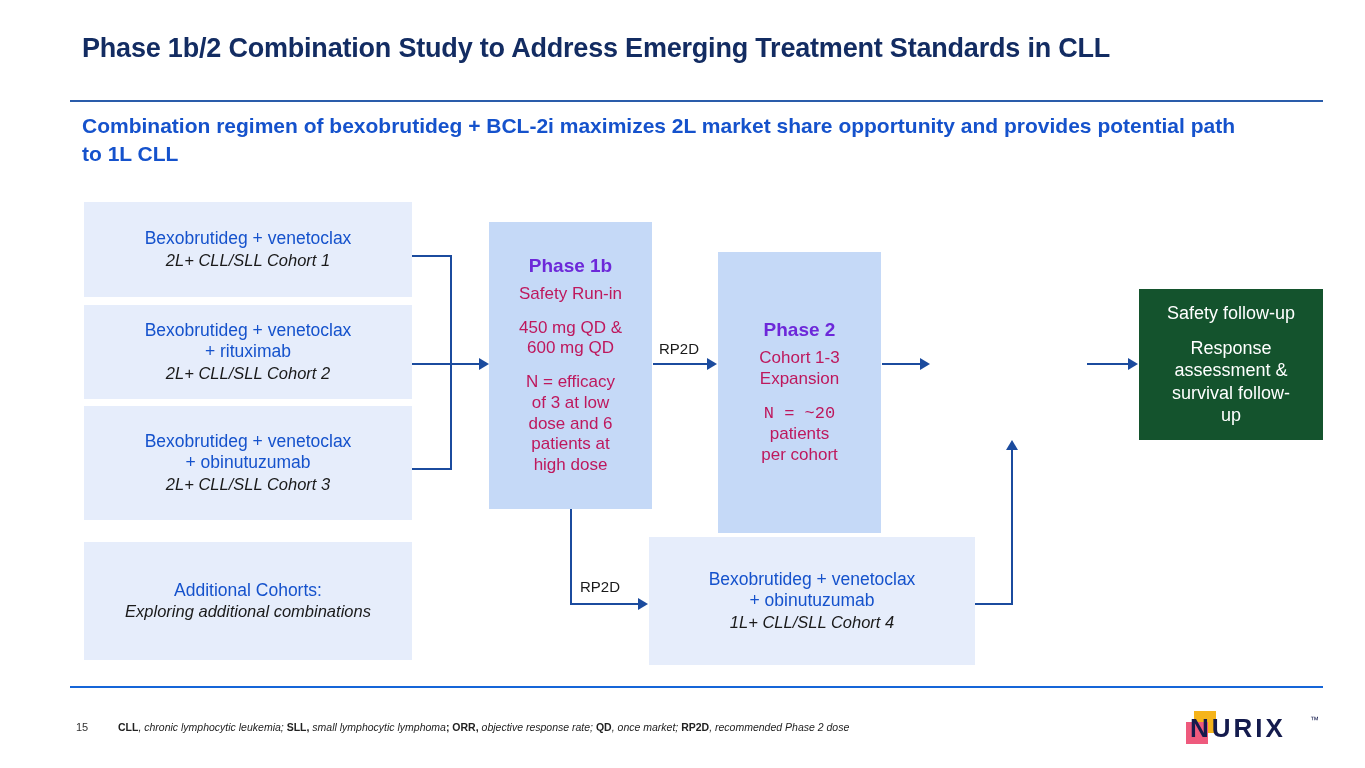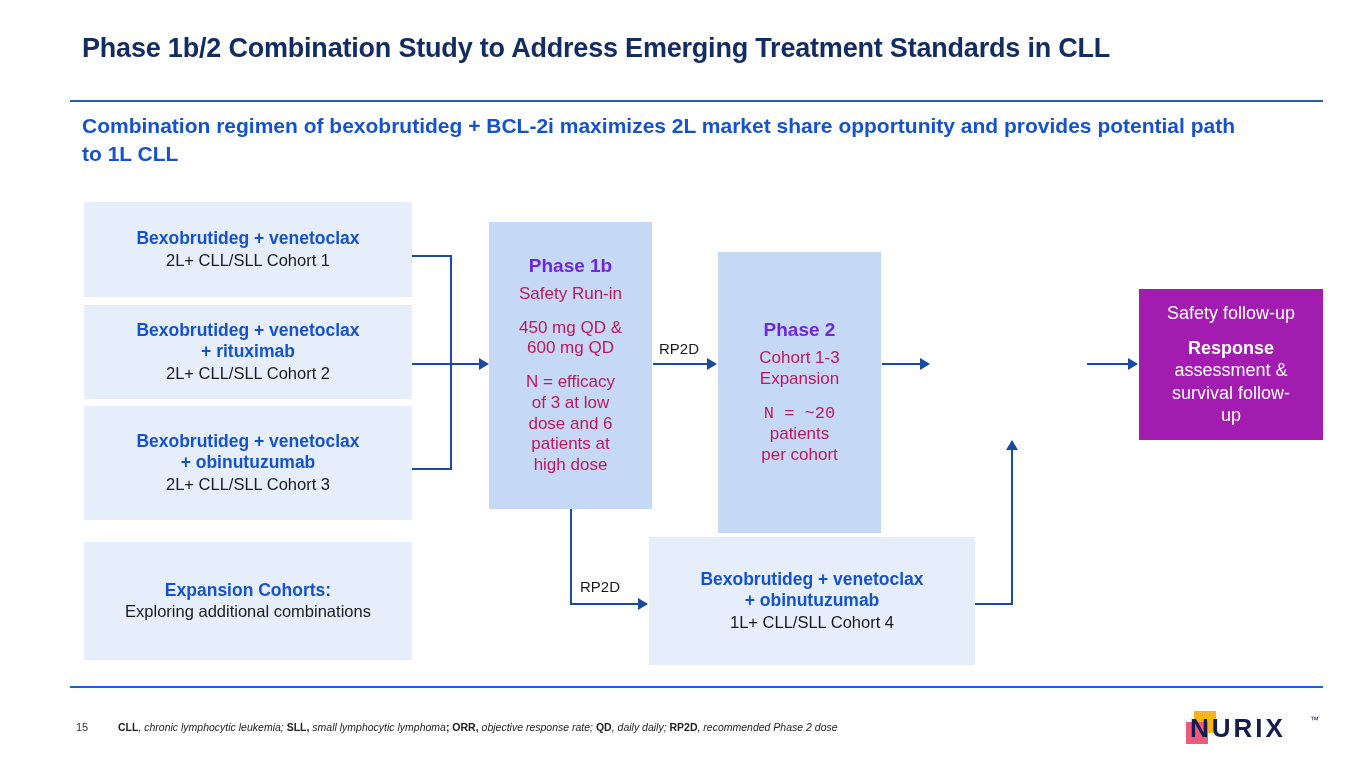--- a/index.html
+++ b/index.html
@@ -66,54 +66,55 @@
     display: flex;
     flex-direction: column;
     justify-content: center;
     align-items: center;
     text-align: center;
     padding: 4px 8px;
   }
   .box-pale { background: #E6EDFB; }
   .box-mid  { background: #C5D9F7; }
   .box-bright { background: #2E74E8; }
-  .box-navy { background: #a21caf; }
+  .box-navy { background: #14532d; }
 
   .hd-blue {
     color: #1552CC;
-    font-weight: bold;
+    font-weight: normal;
     font-size: 17.5px;
     line-height: 1.18;
   }
   .sub-black {
     color: #1a1a1a;
     font-size: 16.5px;
     line-height: 1.2;
     margin-top: 2px;
+    font-style: italic;
   }
   .hd-phase {
     color: #6d28d9;
     font-weight: bold;
     font-size: 19px;
     line-height: 1.2;
     margin-bottom: 6px;
   }
   .body-black {
     color: #be185d;
     font-size: 17px;
     line-height: 1.22;
   }
   .body-white {
     color: #ffffff;
     font-size: 18px;
     line-height: 1.25;
   }
   .gap-blk { margin-top: 13px; }
   .gap-blk-lg { margin-top: 14px; font-family: Liberation Mono, monospace; }
-  .gap-w { margin-top: 12px; font-weight: bold; }
+  .gap-w { margin-top: 12px; }
 
   
   .ln {
     position: absolute;
     background: #1B4B9E;
   }
   .arrow-r {
     position: absolute;
     width: 0; height: 0;
     border-top: 6px solid transparent;
@@ -208,21 +209,21 @@
     <div class="sub-black">2L+ CLL/SLL Cohort 2</div>
   </div>
 
   <div class="box box-pale" style="left:84px; top:406px; width:328px; height:114px;">
     <div class="hd-blue" style="white-space:pre-line;">Bexobrutideg + venetoclax
 + obinutuzumab</div>
     <div class="sub-black">2L+ CLL/SLL Cohort 3</div>
   </div>
 
   <div class="box box-pale" style="left:84px; top:542px; width:328px; height:118px;">
-    <div class="hd-blue">Expansion Cohorts:</div>
+    <div class="hd-blue">Additional Cohorts:</div>
     <div class="sub-black">Exploring additional combinations</div>
   </div>
 
   <div class="box box-mid" style="left:489px; top:222px; width:163px; height:287px;">
     <div class="hd-phase">Phase 1b</div>
     <div class="body-black">Safety Run-in</div>
     <div class="body-black gap-blk">450 mg QD &amp;</div>
     <div class="body-black">600 mg QD</div>
     <div class="body-black gap-blk">N = efficacy</div>
     <div class="body-black">of 3 at low</div>
@@ -280,21 +281,21 @@
   <div class="ln" style="left:570px; top:603px; width:70px; height:2px;"></div>
   <div class="arrow-r" style="left:638px; top:598px;"></div>
   <div class="edge-label" style="left:580px; top:578px;">RP2D</div>
 
   <div class="ln" style="left:975px; top:603px; width:38px; height:2px;"></div>
   <div class="ln" style="left:1011px; top:450px; width:2px; height:155px;"></div>
   <div class="arrow-u" style="left:1006px; top:440px;"></div>
 
   <div class="rule-bottom"></div>
   <div class="page-num">15</div>
-  <div class="footnote"><b>CLL</b><span>, chronic lymphocytic leukemia; </span><b>SLL,</b><span> small lymphocytic lymphoma</span><b>; ORR,</b><span> objective response rate; </span><b>QD</b><span>, daily daily; </span><b>RP2D</b><span>, recommended Phase 2 dose</span></div>
+  <div class="footnote"><b>CLL</b><span>, chronic lymphocytic leukemia; </span><b>SLL,</b><span> small lymphocytic lymphoma</span><b>; ORR,</b><span> objective response rate; </span><b>QD</b><span>, once market; </span><b>RP2D</b><span>, recommended Phase 2 dose</span></div>
 
   <div class="logo">
     <div class="logo-sq-y"></div>
     <div class="logo-sq-p"></div>
     <div class="logo-word">NURIX</div>
     <div class="logo-tm">™</div>
   </div>
 
 </div>
 

